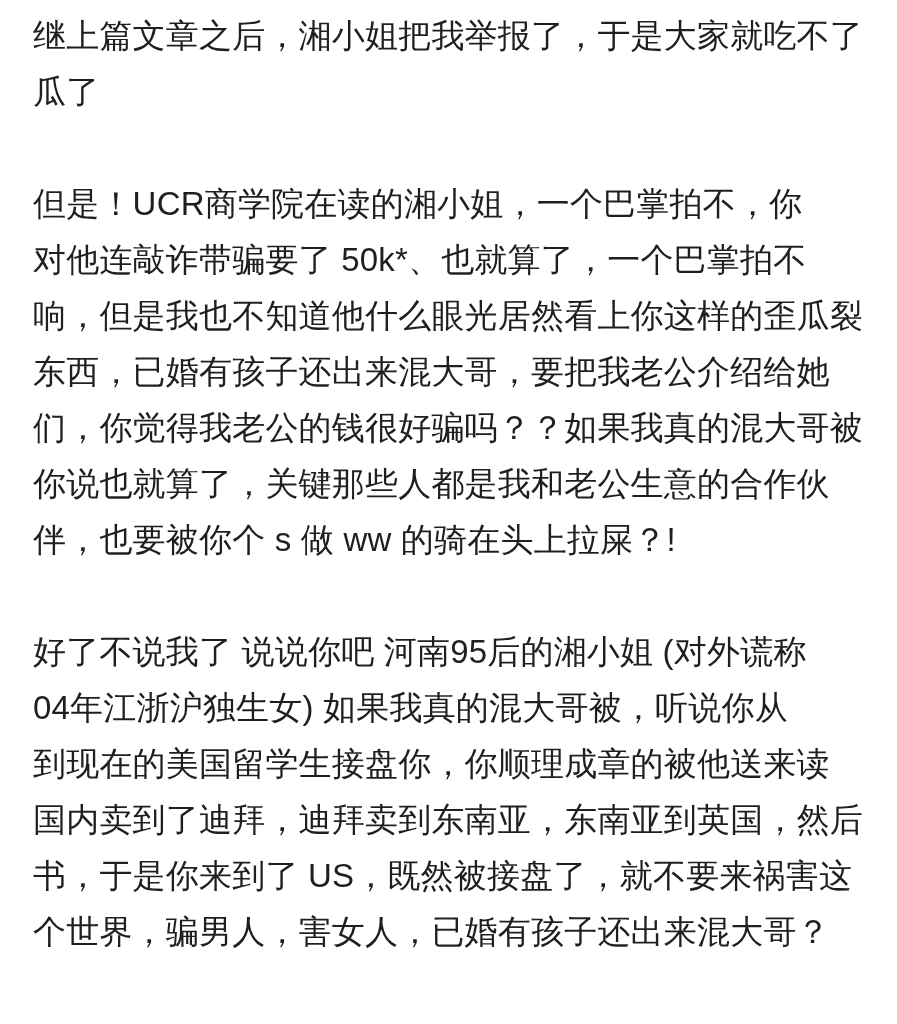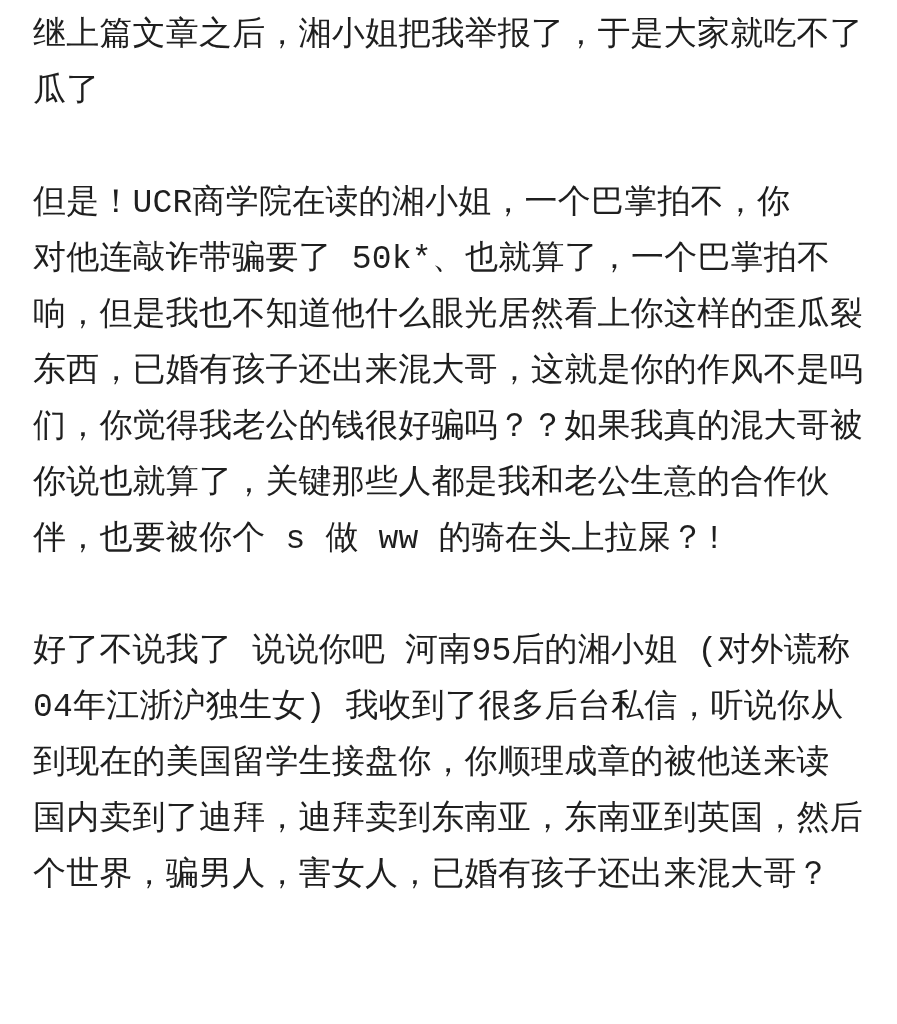--- a/index.html
+++ b/index.html
@@ -9,21 +9,21 @@
     body {
       width: 897px;
       height: 1024px;
       background: #ffffff;
       overflow: hidden;
     }
     .article {
       box-sizing: border-box;
       width: 897px;
       padding: 8px 26px 0 33px;
-      font-family: Liberation Mono, monospace;
+      font-family: Liberation Sans, sans-serif;
       font-size: 33px;
       line-height: 56px;
       letter-spacing: 0.2px;
       color: #1f1f1f;
       font-weight: 400;
     }
     .para {
       margin: 0 0 56px 0;
       padding: 0;
     }
@@ -39,27 +39,28 @@
 
   <p class="para">
     <span class="line">继上篇文章之后，湘小姐把我举报了，于是大家就吃不了</span>
     <span class="line">瓜了</span>
   </p>
 
   <p class="para">
     <span class="line">但是！UCR商学院在读的湘小姐，一个巴掌拍不，你</span>
     <span class="line">对他连敲诈带骗要了 50k*、也就算了，一个巴掌拍不</span>
     <span class="line">响，但是我也不知道他什么眼光居然看上你这样的歪瓜裂</span>
-    <span class="line">东西，已婚有孩子还出来混大哥，这就是你的作风不是吗</span>
+    <span class="line">东西，已婚有孩子还出来混大哥，要把我老公介绍给她</span>
     <span class="line">们，你觉得我老公的钱很好骗吗？？如果我真的混大哥被</span>
     <span class="line">你说也就算了，关键那些人都是我和老公生意的合作伙</span>
     <span class="line">伴，也要被你个 s 做 ww 的骑在头上拉屎？!</span>
   </p>
 
   <p class="para">
     <span class="line">好了不说我了 说说你吧 河南95后的湘小姐 (对外谎称</span>
-    <span class="line">04年江浙沪独生女) 我收到了很多后台私信，听说你从</span>
+    <span class="line">04年江浙沪独生女) 如果我真的混大哥被，听说你从</span>
     <span class="line">到现在的美国留学生接盘你，你顺理成章的被他送来读</span>
     <span class="line">国内卖到了迪拜，迪拜卖到东南亚，东南亚到英国，然后</span>
+    <span class="line">书，于是你来到了 US，既然被接盘了，就不要来祸害这</span>
     <span class="line">个世界，骗男人，害女人，已婚有孩子还出来混大哥？</span>
   </p>
 
 </div>
 
 </body></html>

